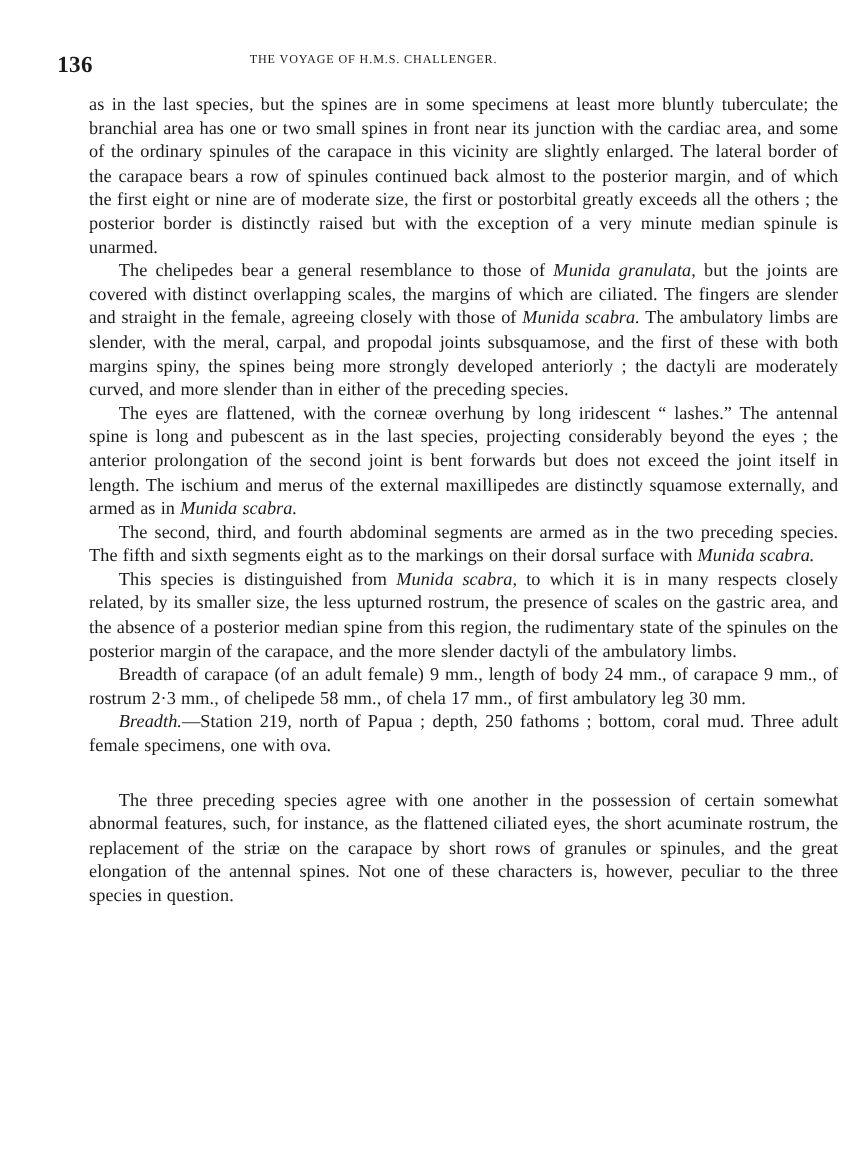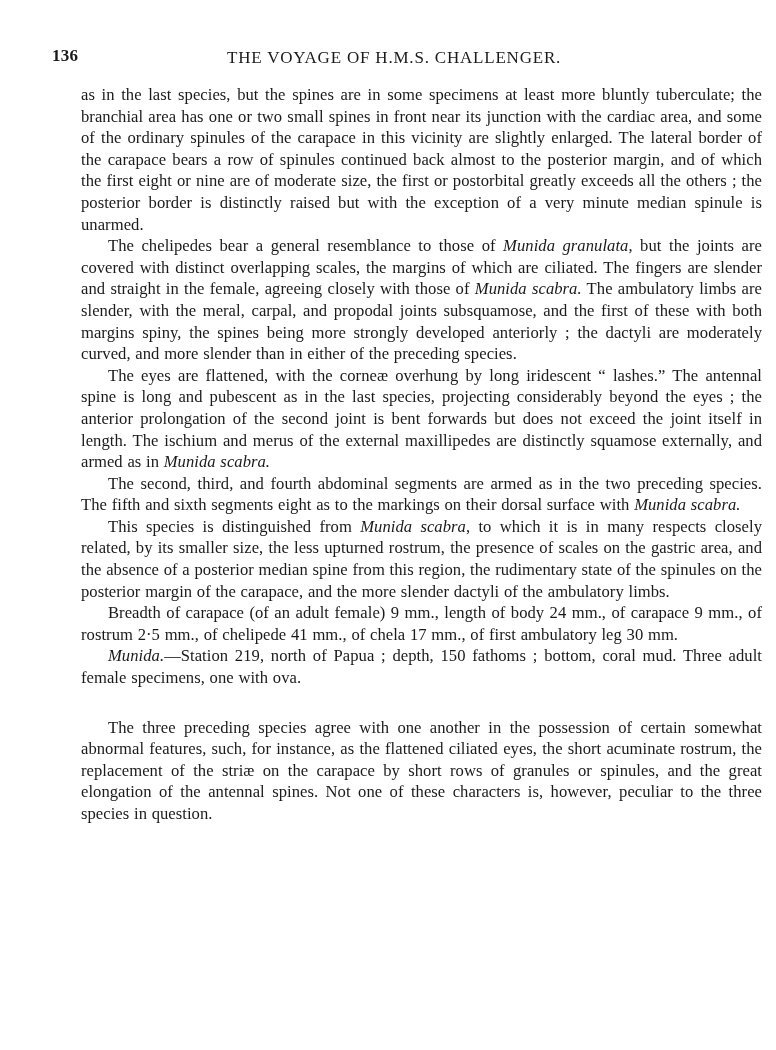--- a/index.html
+++ b/index.html
@@ -26,29 +26,29 @@
     top: 46px;
     left: 52px;
     width: 681px;
     height: 22px;
     font-family: "Liberation Serif", serif;
   }
   .page-number {
     position: absolute;
     left: 0;
     top: 0;
-    font-size: 17px;
+    font-size: 21px;
     font-weight: bold;
     letter-spacing: 0.3px;
   }
   .running-title {
     position: absolute;
     left: 175px;
     top: 2px;
-    font-size: 17px;
+    font-size: 11px;
     letter-spacing: 0.8px;
     font-weight: normal;
   }
   .body-text {
     position: absolute;
     top: 84px;
     left: 52px;
     width: 681px;
     font-family: "Liberation Serif", serif;
     font-size: 16.6px;
@@ -90,22 +90,22 @@
     <p>
       <span>The eyes are flattened, with the corneæ overhung by long iridescent “ lashes.”  The antennal spine is long and pubescent as in the last species, projecting considerably beyond the eyes ; the anterior prolongation of the second joint is bent forwards but does not exceed the joint itself in length.  The ischium and merus of the external maxillipedes are distinctly squamose externally, and armed as in </span><em>Munida scabra.</em>
     </p>
     <p>
       <span>The second, third, and fourth abdominal segments are armed as in the two preceding species.  The fifth and sixth segments eight as to the markings on their dorsal surface with </span><em>Munida scabra.</em>
     </p>
     <p>
       <span>This species is distinguished from </span><em>Munida scabra</em><span>, to which it is in many respects closely related, by its smaller size, the less upturned rostrum, the presence of scales on the gastric area, and the absence of a posterior median spine from this region, the rudimentary state of the spinules on the posterior margin of the carapace, and the more slender dactyli of the ambulatory limbs.</span>
     </p>
     <p>
-      <span>Breadth of carapace (of an adult female) 9 mm., length of body 24 mm., of carapace 9 mm., of rostrum 2·5 mm., of chelipede 41 mm., of chela 17 mm., of first ambulatory leg 30 mm.</span>
+      <span>Breadth of carapace (of an adult female) 9 mm., length of body 24 mm., of carapace 9 mm., of rostrum 2·3 mm., of chelipede 58 mm., of chela 17 mm., of first ambulatory leg 30 mm.</span>
     </p>
     <p>
-      <em>Munida.</em><span>—Station 219, north of Papua ; depth, 150 fathoms ; bottom, coral mud. Three adult female specimens, one with ova.</span>
+      <em>Breadth.</em><span>—Station 219, north of Papua ; depth, 250 fathoms ; bottom, coral mud. Three adult female specimens, one with ova.</span>
     </p>
     <p class="gap-before">
       <span>The three preceding species agree with one another in the possession of certain somewhat abnormal features, such, for instance, as the flattened ciliated eyes, the short acuminate rostrum, the replacement of the striæ on the carapace by short rows of granules or spinules, and the great elongation of the antennal spines.  Not one of these characters is, however, peculiar to the three species in question.</span>
     </p>
   </div>
 </div>
 
 </body></html>

